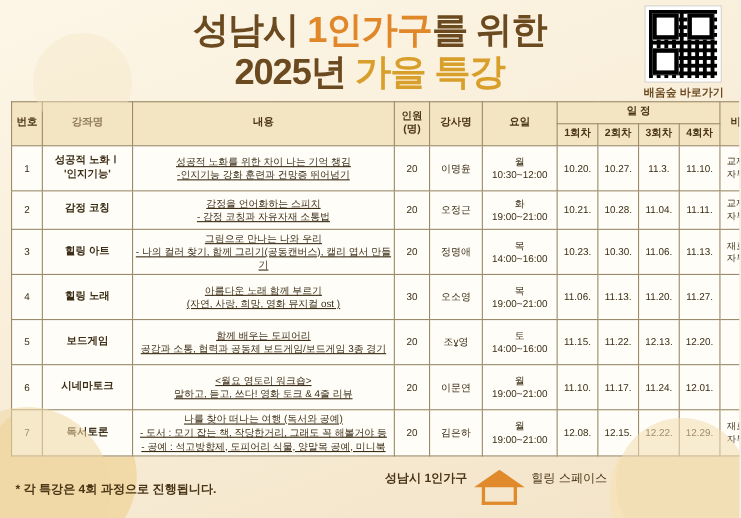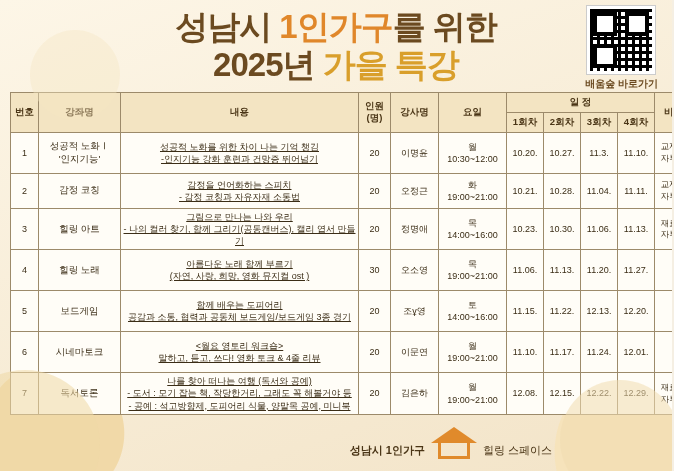--- a/index.html
+++ b/index.html
@@ -113,21 +113,21 @@
     line-height: 1.35;
   }
   table.sched thead th {
     background: #f3e4c2;
     font-weight: bold;
     font-size: 9.5px;
     color: #4a3516;
     height: 15px;
   }
   td.cname {
-    font-weight: normal;
+    font-weight: bold;
     font-size: 9.5px;
   }
   td.content {
     text-align: center;
     font-size: 9px;
     padding: 3px 4px;
     text-decoration: underline;
   }
   td.note {
     font-size: 8.5px;
@@ -159,21 +159,20 @@
     font-size: 11px;
     color: #4a3516;
     line-height: 1.7;
     font-weight: bold;
   }
   .brand {
     position: absolute;
     right: 120px;
     bottom: 10px;
     display: flex;
-    align-items: flex-end;
     gap: 6px;
   }
   .brand-text {
     font-size: 11px;
     font-weight: bold;
     color: #4a3516;
     padding-bottom: 3px;
   }
   .house {
     position: relative;
@@ -438,20 +437,21 @@
             <div>자부담</div>
           </td>
         </tr>
 
       </tbody>
     </table>
   </div>
 
   <div class="footer">
     <div class="notes">
+      <div>* 각 특강은 4회 과정으로 진행됩니다.</div>
     </div>
     <div class="brand">
       <div class="brand-text">성남시 1인가구</div>
       <div class="house">
         <div class="roof"></div>
         <div class="body"></div>
       </div>
       <div class="brand-right">힐링 스페이스</div>
     </div>
   </div>

